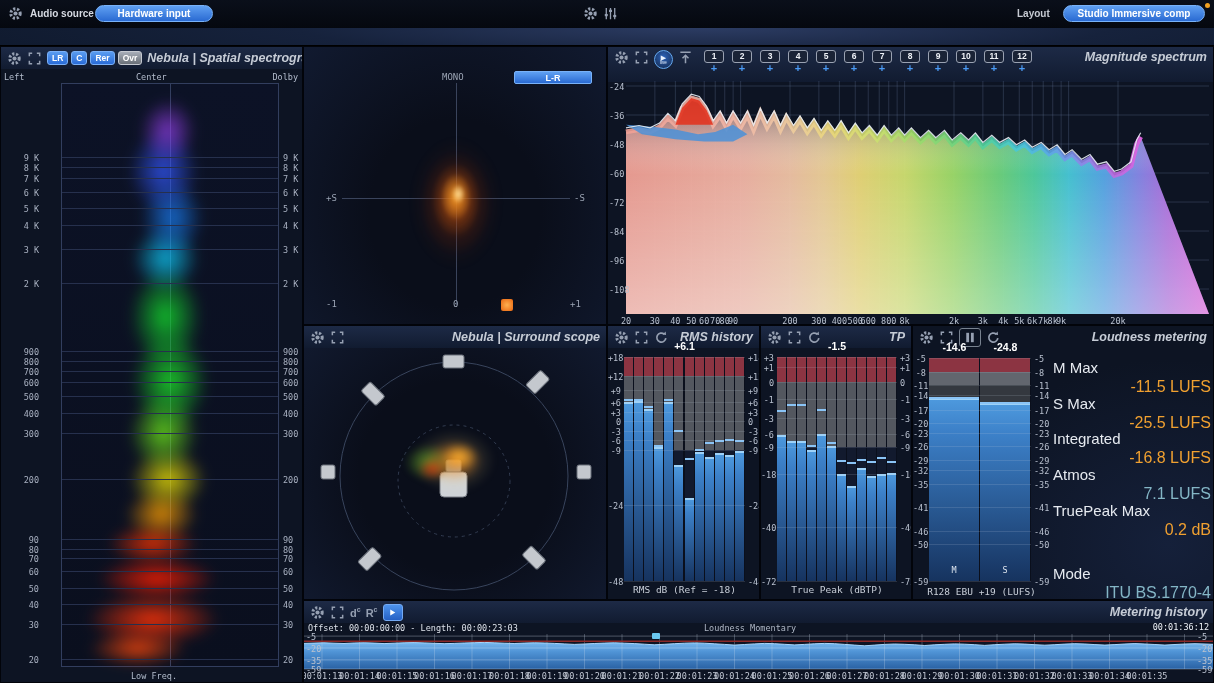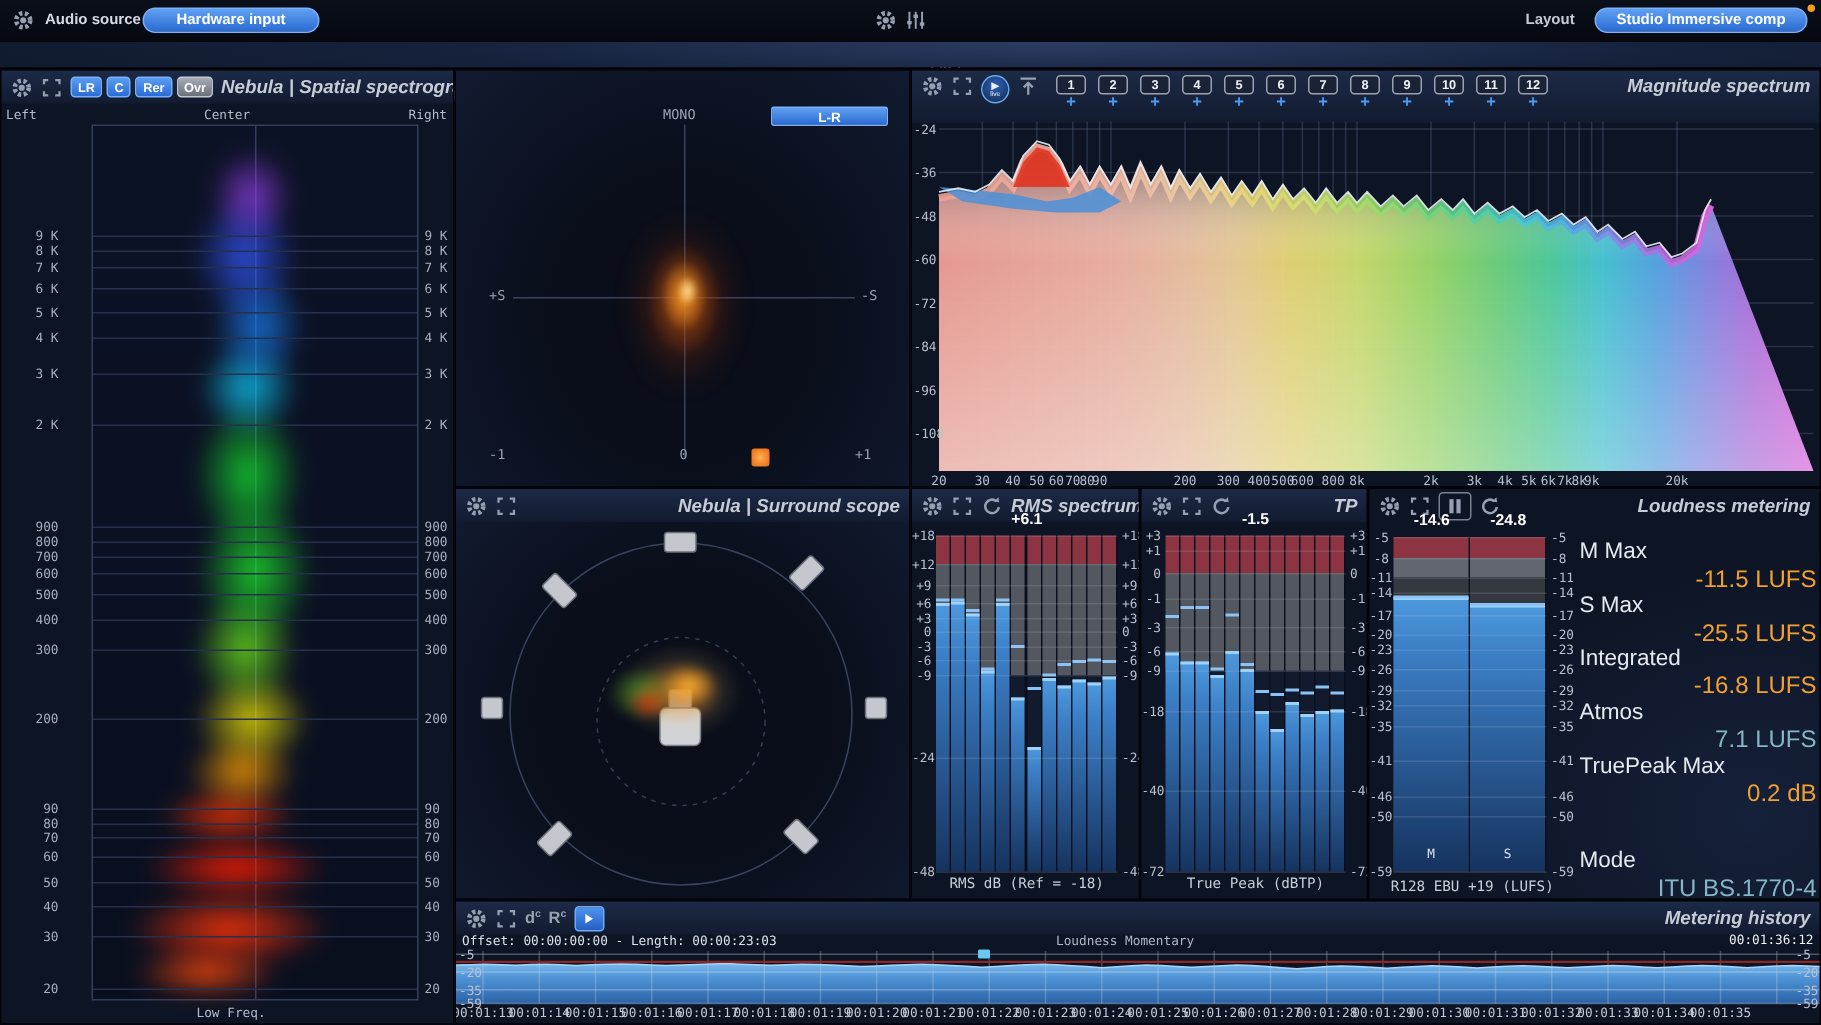--- a/index.html
+++ b/index.html
@@ -124,21 +124,21 @@
       <span style="display:flex;gap:3px;">
           <span class="chip">LR</span>
           <span class="chip">C</span>
           <span class="chip">Rer</span>
           <span class="chip off">Ovr</span>
         </span>
       <span class="ptitle">Nebula | Spatial spectrogram</span>
     </div>
     <span class="mono9 abs" style="left:3px;top:25px;">Left</span>
     <span class="mono9 abs" style="left:135px;top:25px;">Center</span>
-    <span class="mono9 abs" style="right:4px;top:25px;">Right</span>
+    <span class="mono9 abs" style="right:4px;top:25px;">Dolby</span>
     <div class="sg-box">
       <div class="sg-center"></div>
       <div class="sg-blob" style="background-image:
         radial-gradient(40px 45px at 49% 8%, rgba(140,70,210,.75) 0%, transparent 70%),
         radial-gradient(50px 60px at 47% 15%, rgba(60,90,235,.8) 0%, transparent 70%),
         radial-gradient(45px 55px at 51% 23%, rgba(45,130,240,.75) 0%, transparent 70%),
         radial-gradient(48px 45px at 48% 30%, rgba(45,200,235,.8) 0%, transparent 70%),
         radial-gradient(52px 70px at 48% 40%, rgba(50,215,70,.8) 0%, transparent 70%),
         radial-gradient(55px 70px at 50% 51%, rgba(60,225,70,.8) 0%, transparent 70%),
         radial-gradient(50px 55px at 47% 60%, rgba(130,230,60,.8) 0%, transparent 70%),
@@ -469,21 +469,21 @@
           <svg viewBox="0 0 16 16" fill="none" stroke="currentColor" stroke-width="1.6">
             <path d="M5.5 2.5H2.5v3M10.5 2.5h3v3M2.5 10.5v3h3M13.5 10.5v3h-3"></path>
           </svg>
         </span>
       <span class="icon">
           <svg viewBox="0 0 16 16" fill="none" stroke="currentColor" stroke-width="1.8">
             <path d="M12.6 8.6A4.8 4.8 0 1 1 10.9 4.4"></path>
             <path d="M12.4 1.6l.5 3.6-3.6-.5z" fill="currentColor" stroke="none"></path>
           </svg>
         </span>
-      <span class="ptitle">RMS spectrum</span>
+      <span class="ptitle">RMS history</span>
     </div>
     <div class="meter-readout" style="left:16px;top:14px;width:121px;">+6.1</div>
     <div class="meter-axis" style="left:10px;top:258px;width:133px;">RMS dB (Ref = -18)</div>
   <div class="mplot" style="left: 16px; top: 31px; width: 121px; height: 224px;">
         <div class="mcell" style="left: 0px; width: 9.08333px; height: 224px;">
           <div class="mzone" style="top: 0px; height: 19.04px; background: rgb(140, 52, 66);"></div>
           <div class="mzone" style="top: 19.04px; height: 73.92px; background: rgb(83, 87, 95);"></div>
           <div class="mbar" style="top: 44.8px; height: 179.2px;"></div>
           <div class="mcap" style="top: 42.2171px;"></div>
         </div>

